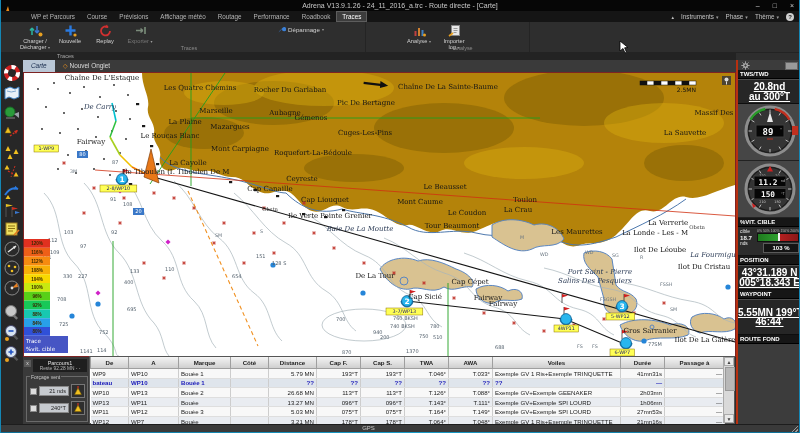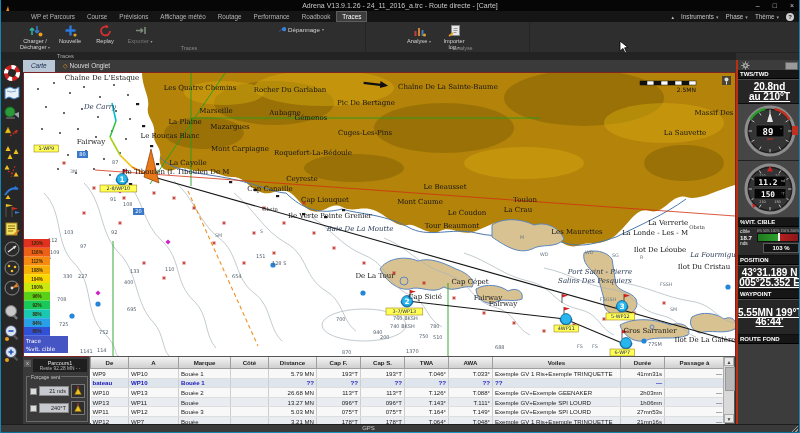--- a/index.html
+++ b/index.html
@@ -636,21 +636,21 @@
     <div class="iutil">
       <svg width="9" height="9" viewBox="0 0 10 10">
           <circle cx="5" cy="5" r="2" fill="none" stroke="#ccc" stroke-width="1.2"></circle>
           <path d="M5,0.5V2 M5,8V9.5 M0.5,5H2 M8,5H9.5 M1.8,1.8L2.9,2.9 M7.1,7.1L8.2,8.2 M8.2,1.8L7.1,2.9 M2.9,7.1L1.8,8.2" stroke="#ccc" stroke-width="1"></path>
         </svg>
       <span class="ibox"></span>
     </div>
     <div class="icap">TWS/TWD</div>
     <div class="ival2">
       <div>20.8nd</div>
-      <div>au 210°T</div>
+      <div>au 300°T</div>
     </div>
     <div class="dialbox" id="dial-wind">
         <svg width="60" height="54" viewBox="0 0 60 54">
           <circle cx="30" cy="26" r="24" fill="#2b2b2b" stroke="#8d8d8d" stroke-width="3"></circle>
           <circle cx="30" cy="26" r="21.5" fill="#343434" stroke="#191919"></circle>
           <line x1="30.0" y1="8.0" x2="30.0" y2="4.5" stroke="#ddd" stroke-width="0.8"></line>
           <line x1="39.0" y1="10.4" x2="40.8" y2="7.4" stroke="#ddd" stroke-width="0.8"></line>
           <line x1="45.6" y1="17.0" x2="48.6" y2="15.2" stroke="#ddd" stroke-width="0.8"></line>
           <line x1="48.0" y1="26.0" x2="51.5" y2="26.0" stroke="#ddd" stroke-width="0.8"></line>
           <line x1="45.6" y1="35.0" x2="48.6" y2="36.7" stroke="#ddd" stroke-width="0.8"></line>
@@ -722,21 +722,21 @@
           </div>
         <div id="vitbar">
             <div id="vitmark"></div>
           </div>
         <div id="vitval">103 %</div>
       </div>
     </div>
     <div class="icap">POSITION</div>
     <div class="ival2">
       <div>43°31.189 N</div>
-      <div>005°25.352 E</div>
+      <div>005°18.343 E</div>
     </div>
     <div class="icap">WAYPOINT</div>
     <div class="ival2 tall">
       <div>5.55MN 199°T</div>
       <div>46:44'</div>
     </div>
     <div class="icap">ROUTE FOND</div>
     <div id="ifiller"></div>
   </div>
 

